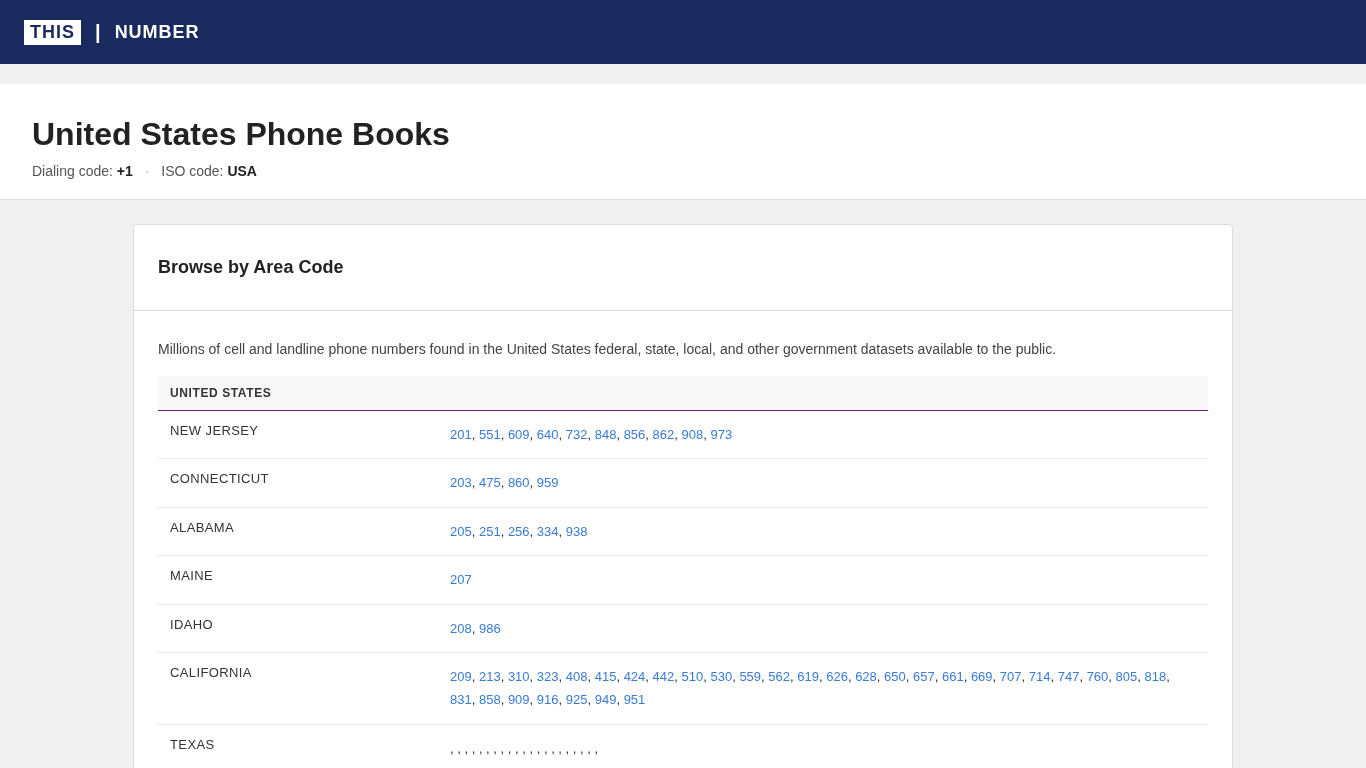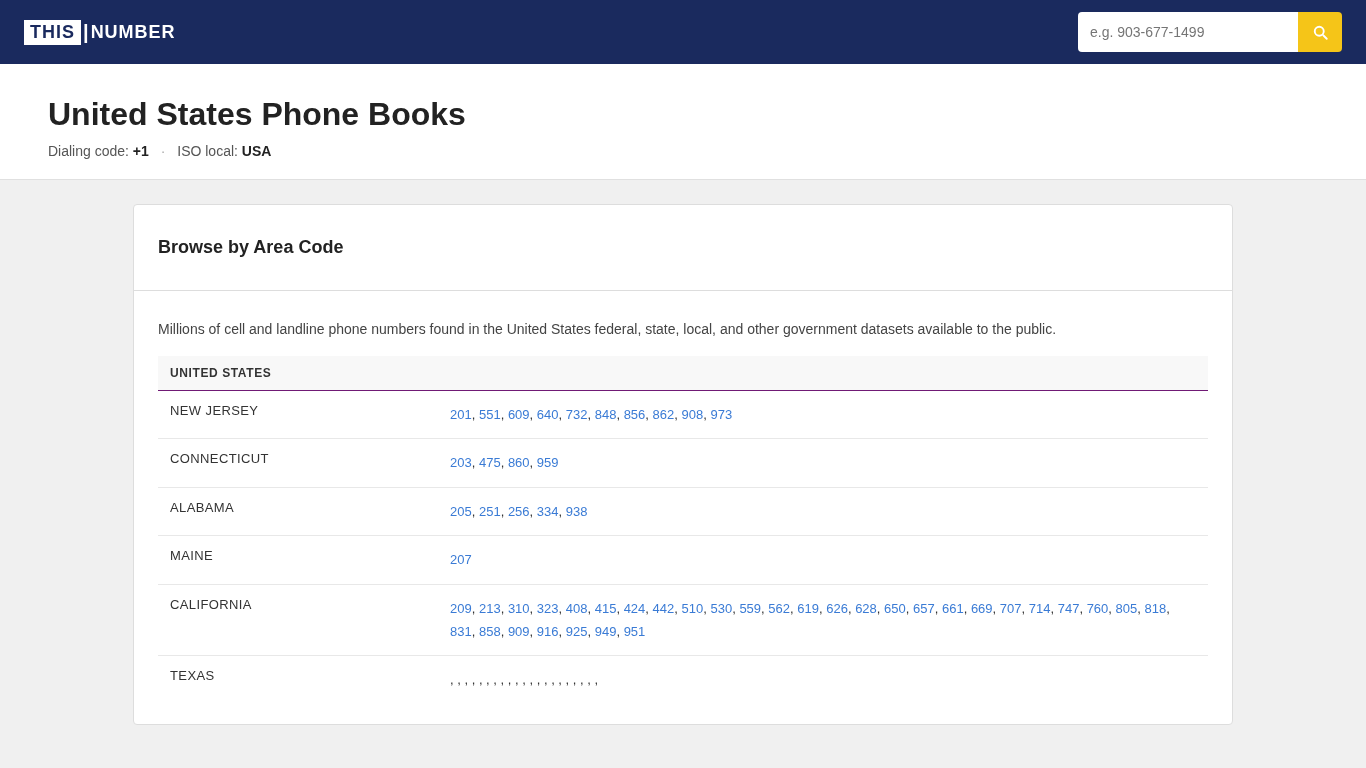--- a/index.html
+++ b/index.html
@@ -10,21 +10,21 @@
       background: #1a2a5e;
       padding: 0 24px;
       height: 64px;
       display: flex;
       align-items: center;
       justify-content: space-between;
     }
     .logo {
       display: flex;
       align-items: center;
-      gap: 0;
+      gap: 12px;
       font-size: 20px;
       font-weight: bold;
       color: white;
       text-decoration: none;
     }
     .logo-this {
       background: white;
       color: #1a2a5e;
       padding: 2px 6px;
       font-weight: 900;
@@ -70,22 +70,23 @@
     }
     .search-icon-svg {
       width: 18px;
       height: 18px;
       fill: white;
     }
 
     
     .page-content {
       background: white;
-      padding: 32px 40px 20px 48px;
+      padding: 32px 40px 20px 32px;
       border-bottom: 1px solid #e0e0e0;
+      margin-top: 20px;
     }
     .page-title {
       font-size: 32px;
       font-weight: bold;
       color: #222;
       margin-bottom: 10px;
     }
     .page-meta {
       font-size: 14px;
       color: #555;
@@ -174,37 +175,29 @@
   </style>
 </head>
 <body>
 
 <header class="header">
   <a class="logo" href="#">
     <span class="logo-this">THIS</span>
     <span class="logo-separator"> | </span>
     <span class="logo-number">NUMBER</span>
   </a>
-  <form class="search-form">
-    <input type="text" class="search-input" placeholder="e.g. 903-677-1499" style="">
-    <button type="submit" class="search-button">
-      <svg class="search-icon-svg" viewBox="0 0 24 24">
-        <path d="M21 21l-4.35-4.35M17 11A6 6 0 1 1 5 11a6 6 0 0 1 12 0z" stroke="white" stroke-width="2.5" fill="none" stroke-linecap="round"></path>
-      </svg>
-    </button>
-  </form>
 </header>
 
 <div class="page-content">
   <h1 class="page-title">United States Phone Books</h1>
   <p class="page-meta">
     <span>Dialing code:</span>
     <strong>+1</strong>
     <span class="dot">·</span>
-    <span>ISO local:</span>
+    <span>ISO code:</span>
     <strong>USA</strong>
   </p>
 </div>
 
 <div class="main-wrapper">
   <div class="card">
     <div class="card-header">Browse by Area Code</div>
     <div class="card-body">
       <p class="card-description">Millions of cell and landline phone numbers found in the United States federal, state, local, and other government datasets available to the public.</p>
       <table class="area-table">
@@ -224,20 +217,24 @@
             </tr>
             <tr>
               <td class="state-name">ALABAMA</td>
               <td class="area-codes"><a href="#">205</a>, <a href="#">251</a>, <a href="#">256</a>, <a href="#">334</a>, <a href="#">938</a></td>
             </tr>
             <tr>
               <td class="state-name">MAINE</td>
               <td class="area-codes"><a href="#">207</a></td>
             </tr>
             <tr>
+              <td class="state-name">IDAHO</td>
+              <td class="area-codes"><a href="#">208</a>, <a href="#">986</a></td>
+            </tr>
+            <tr>
               <td class="state-name">CALIFORNIA</td>
               <td class="area-codes"><a href="#">209</a>, <a href="#">213</a>, <a href="#">310</a>, <a href="#">323</a>, <a href="#">408</a>, <a href="#">415</a>, <a href="#">424</a>, <a href="#">442</a>, <a href="#">510</a>, <a href="#">530</a>, <a href="#">559</a>, <a href="#">562</a>, <a href="#">619</a>, <a href="#">626</a>, <a href="#">628</a>, <a href="#">650</a>, <a href="#">657</a>, <a href="#">661</a>, <a href="#">669</a>, <a href="#">707</a>, <a href="#">714</a>, <a href="#">747</a>, <a href="#">760</a>, <a href="#">805</a>, <a href="#">818</a>, <a href="#">831</a>, <a href="#">858</a>, <a href="#">909</a>, <a href="#">916</a>, <a href="#">925</a>, <a href="#">949</a>, <a href="#">951</a></td>
             </tr>
             <tr>
               <td class="state-name">TEXAS</td>
               <td class="area-codes">, , , , , , , , , , , , , , , , , , , , , </td>
             </tr>
           </tbody>
       </table>
     </div>

